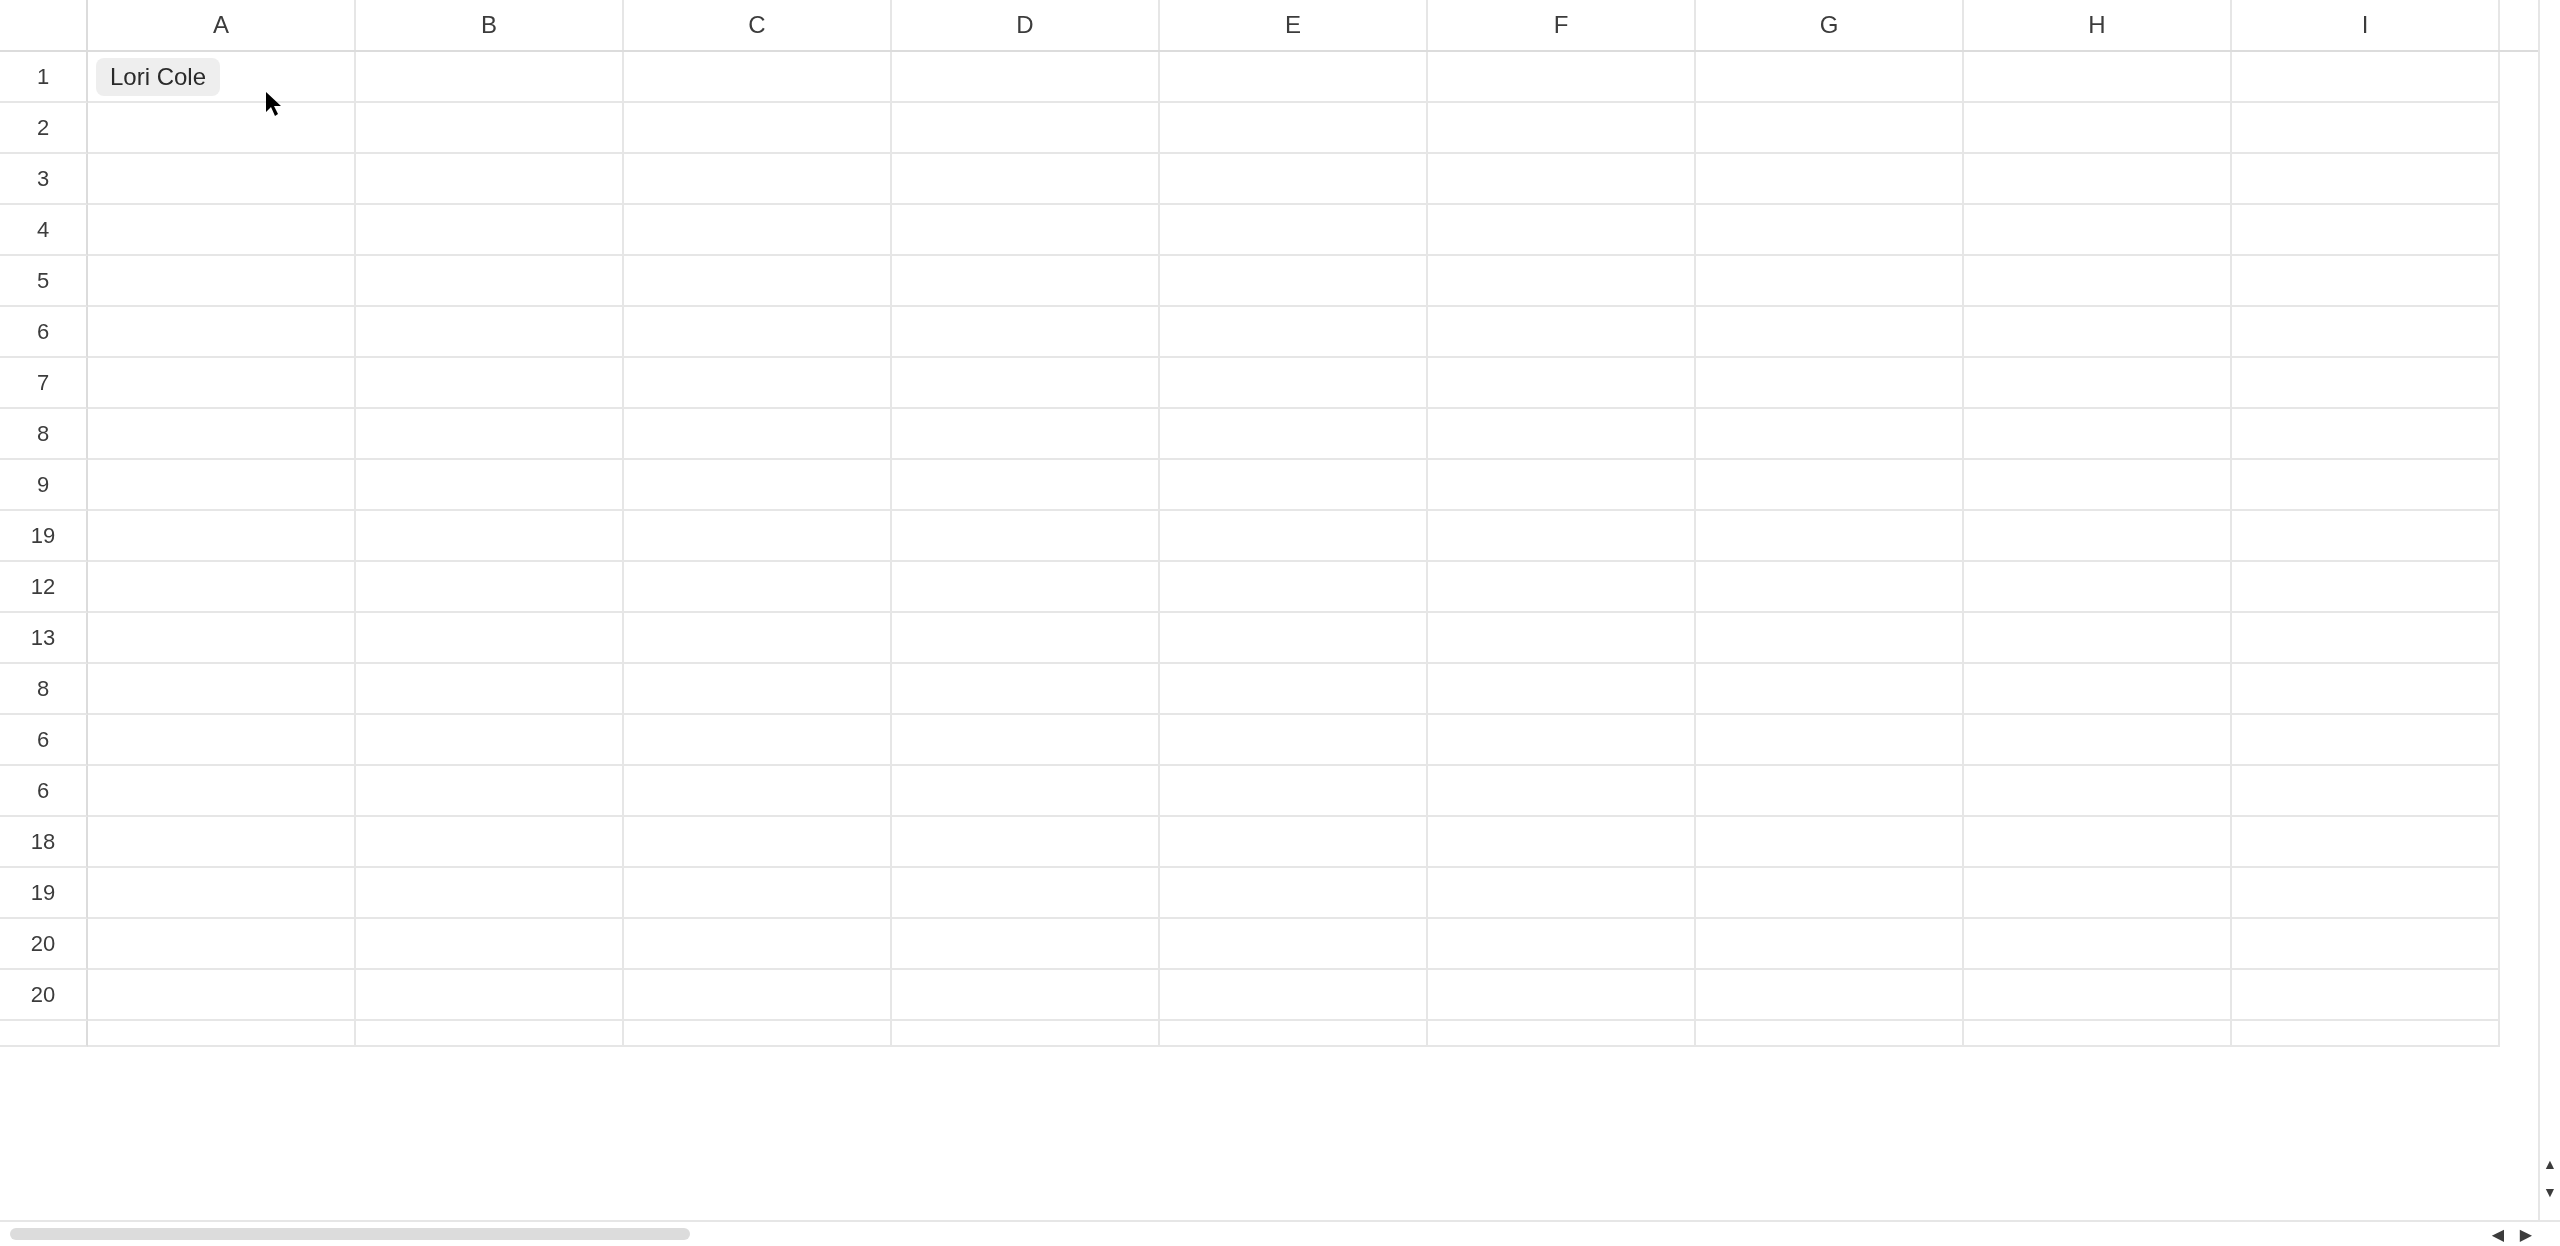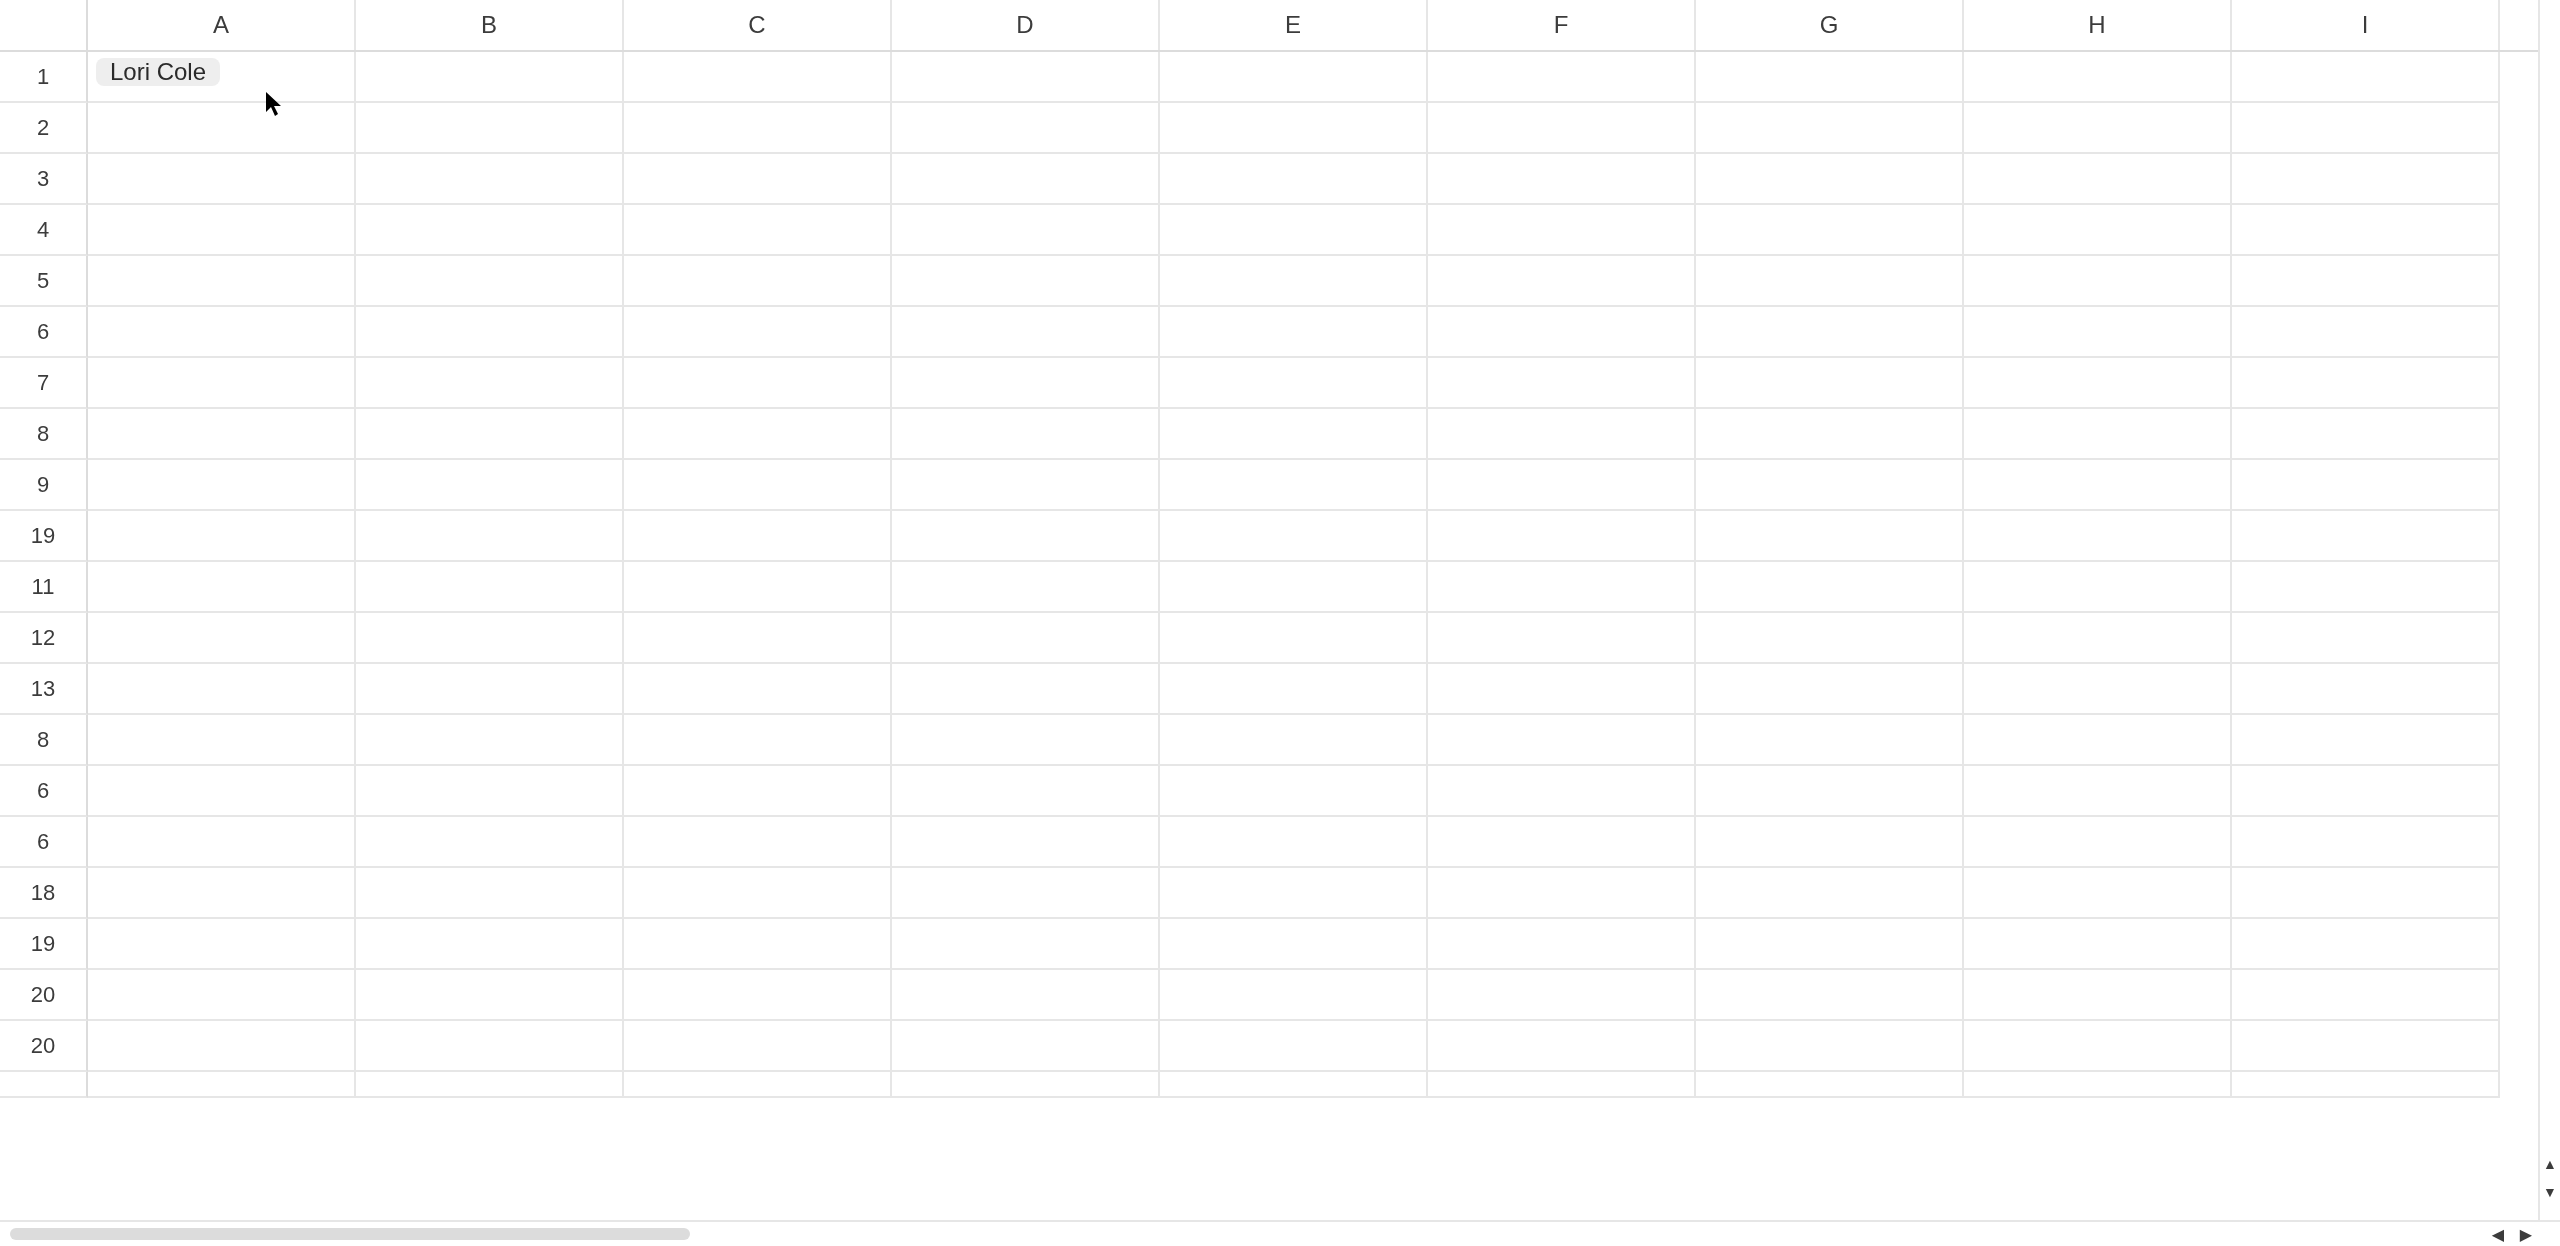--- a/index.html
+++ b/index.html
@@ -82,21 +82,21 @@
     border-bottom: 2px solid #e6e6e6;
     background: #ffffff;
     cursor: cell;
     position: relative;
   }
 
   
   .chip {
     display: inline-flex;
     align-items: center;
-    height: 28px;
+    height: 38px;
     margin: 6px 0 0 8px;
     padding: 0 14px;
     border-radius: 8px;
     background: #eeeeee;
     font-size: 24px;
     color: #2a2a2a;
     white-space: nowrap;
   }
 
   
@@ -311,32 +311,20 @@
       <div class="cell"></div>
       <div class="cell"></div>
       <div class="cell"></div>
       <div class="cell"></div>
       <div class="cell"></div>
       <div class="cell"></div>
       <div class="cell"></div>
       <div class="cell"></div>
   </div>
   <div class="body-row">
-    <div class="row-header">11</div>
-    <div class="cell"></div>
-      <div class="cell"></div>
-      <div class="cell"></div>
-      <div class="cell"></div>
-      <div class="cell"></div>
-      <div class="cell"></div>
-      <div class="cell"></div>
-      <div class="cell"></div>
-      <div class="cell"></div>
-  </div>
-  <div class="body-row">
     <div class="row-header">12</div>
     <div class="cell"></div>
       <div class="cell"></div>
       <div class="cell"></div>
       <div class="cell"></div>
       <div class="cell"></div>
       <div class="cell"></div>
       <div class="cell"></div>
       <div class="cell"></div>
       <div class="cell"></div>

